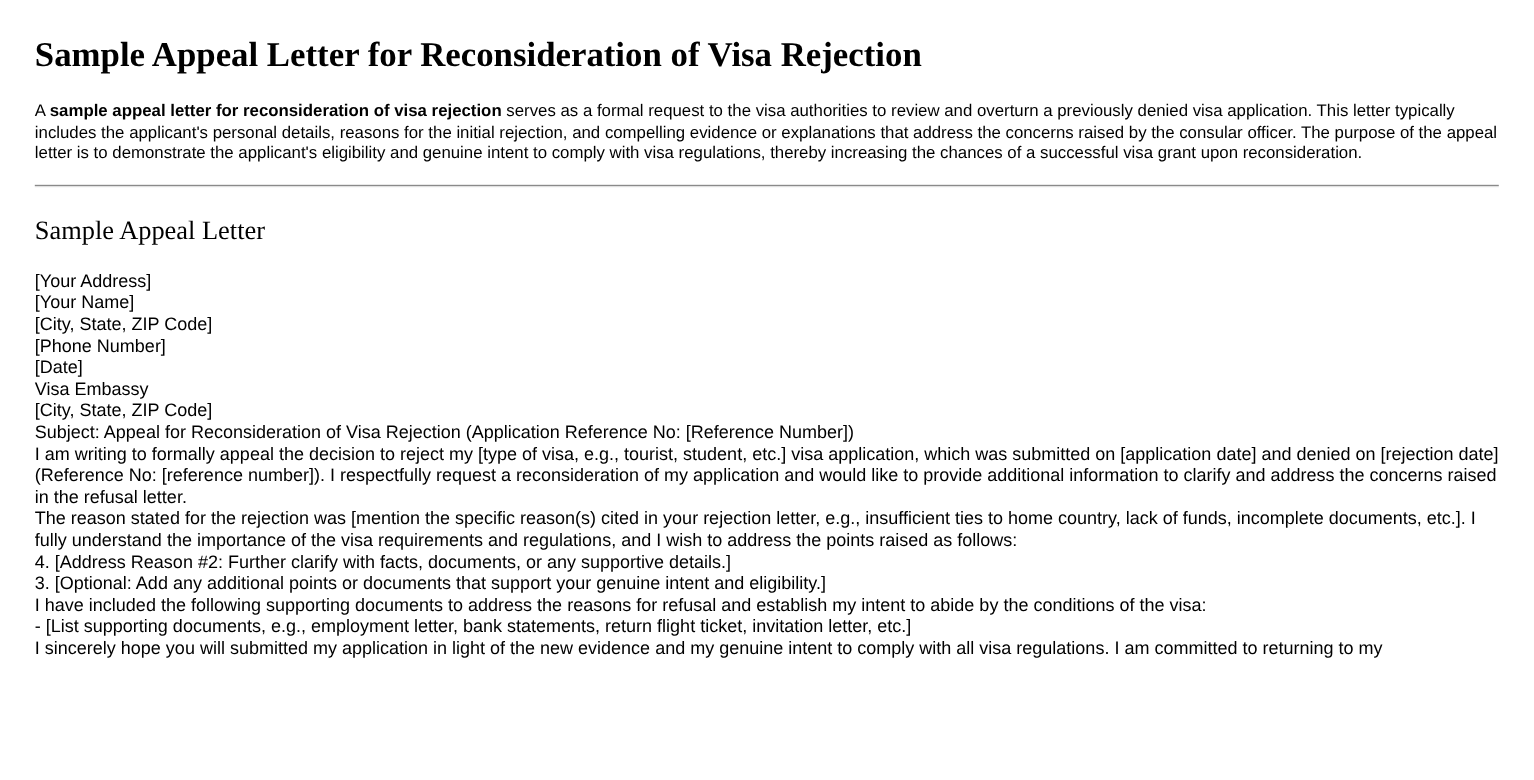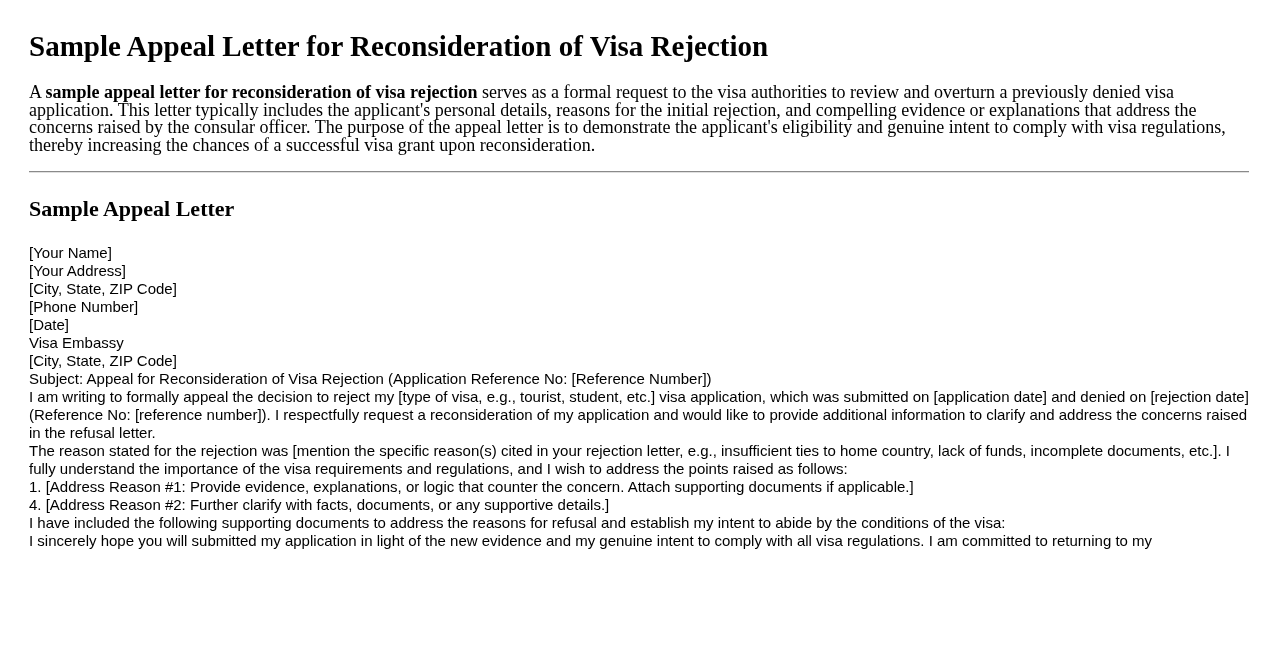--- a/index.html
+++ b/index.html
@@ -18,37 +18,37 @@
     width: 1220px;
   }
   h1.page-title {
     font-family: "Liberation Serif", serif;
     font-size: 29px;
     font-weight: bold;
     line-height: 1.15;
     margin: 30px 0 0 0;
   }
   p.intro {
-    font-family: Liberation Serif, serif;
-    font-size: 18px;
+    font-family: Liberation Sans, sans-serif;
+    font-size: 14px;
     line-height: 17.5px;
     margin: 21px 0 0 0;
   }
   p.intro strong { font-weight: bold; }
   hr.section-divider {
     margin: 17px 0 0 0;
     border: 0;
     height: 0;
     border-top: 1px solid #8a8a8a;
     border-bottom: 1px solid #e0e0e0;
   }
   h2.section-heading {
     font-family: "Liberation Serif", serif;
     font-size: 22px;
-    font-weight: bold;
+    font-weight: normal;
     line-height: 1.15;
     margin: 23px 0 0 0;
   }
   .letter {
     font-family: "Liberation Sans", sans-serif;
     font-size: 15px;
     line-height: 18px;
     margin-top: 22px;
   }
   .letter-line {
@@ -62,29 +62,30 @@
 
   <h1 class="page-title">Sample Appeal Letter for Reconsideration of Visa Rejection</h1>
 
   <p class="intro"><span>A </span><strong>sample appeal letter for reconsideration of visa rejection</strong><span> serves as a formal request to the visa authorities to review and overturn a previously denied visa application. This letter typically includes the applicant's personal details, reasons for the initial rejection, and compelling evidence or explanations that address the concerns raised by the consular officer. The purpose of the appeal letter is to demonstrate the applicant's eligibility and genuine intent to comply with visa regulations, thereby increasing the chances of a successful visa grant upon reconsideration.</span></p>
 
   <hr class="section-divider">
 
   <h2 class="section-heading">Sample Appeal Letter</h2>
 
   <div class="letter">
+      <div class="letter-line">[Your Address]</div>
       <div class="letter-line">[Your Name]</div>
-      <div class="letter-line">[Your Address]</div>
       <div class="letter-line">[City, State, ZIP Code]</div>
       <div class="letter-line">[Phone Number]</div>
       <div class="letter-line">[Date]</div>
       <div class="letter-line">Visa Embassy</div>
       <div class="letter-line">[City, State, ZIP Code]</div>
       <div class="letter-line">Subject: Appeal for Reconsideration of Visa Rejection (Application Reference No: [Reference Number])</div>
       <div class="letter-line">I am writing to formally appeal the decision to reject my [type of visa, e.g., tourist, student, etc.] visa application, which was submitted on [application date] and denied on [rejection date] (Reference No: [reference number]). I respectfully request a reconsideration of my application and would like to provide additional information to clarify and address the concerns raised in the refusal letter.</div>
       <div class="letter-line">The reason stated for the rejection was [mention the specific reason(s) cited in your rejection letter, e.g., insufficient ties to home country, lack of funds, incomplete documents, etc.]. I fully understand the importance of the visa requirements and regulations, and I wish to address the points raised as follows:</div>
-      <div class="letter-line">1. [Address Reason #1: Provide evidence, explanations, or logic that counter the concern. Attach supporting documents if applicable.]</div>
       <div class="letter-line">4. [Address Reason #2: Further clarify with facts, documents, or any supportive details.]</div>
+      <div class="letter-line">3. [Optional: Add any additional points or documents that support your genuine intent and eligibility.]</div>
       <div class="letter-line">I have included the following supporting documents to address the reasons for refusal and establish my intent to abide by the conditions of the visa:</div>
+      <div class="letter-line">- [List supporting documents, e.g., employment letter, bank statements, return flight ticket, invitation letter, etc.]</div>
       <div class="letter-line">I sincerely hope you will submitted my application in light of the new evidence and my genuine intent to comply with all visa regulations. I am committed to returning to my</div>
     </div>
 
 </div>
 
 </body></html>

